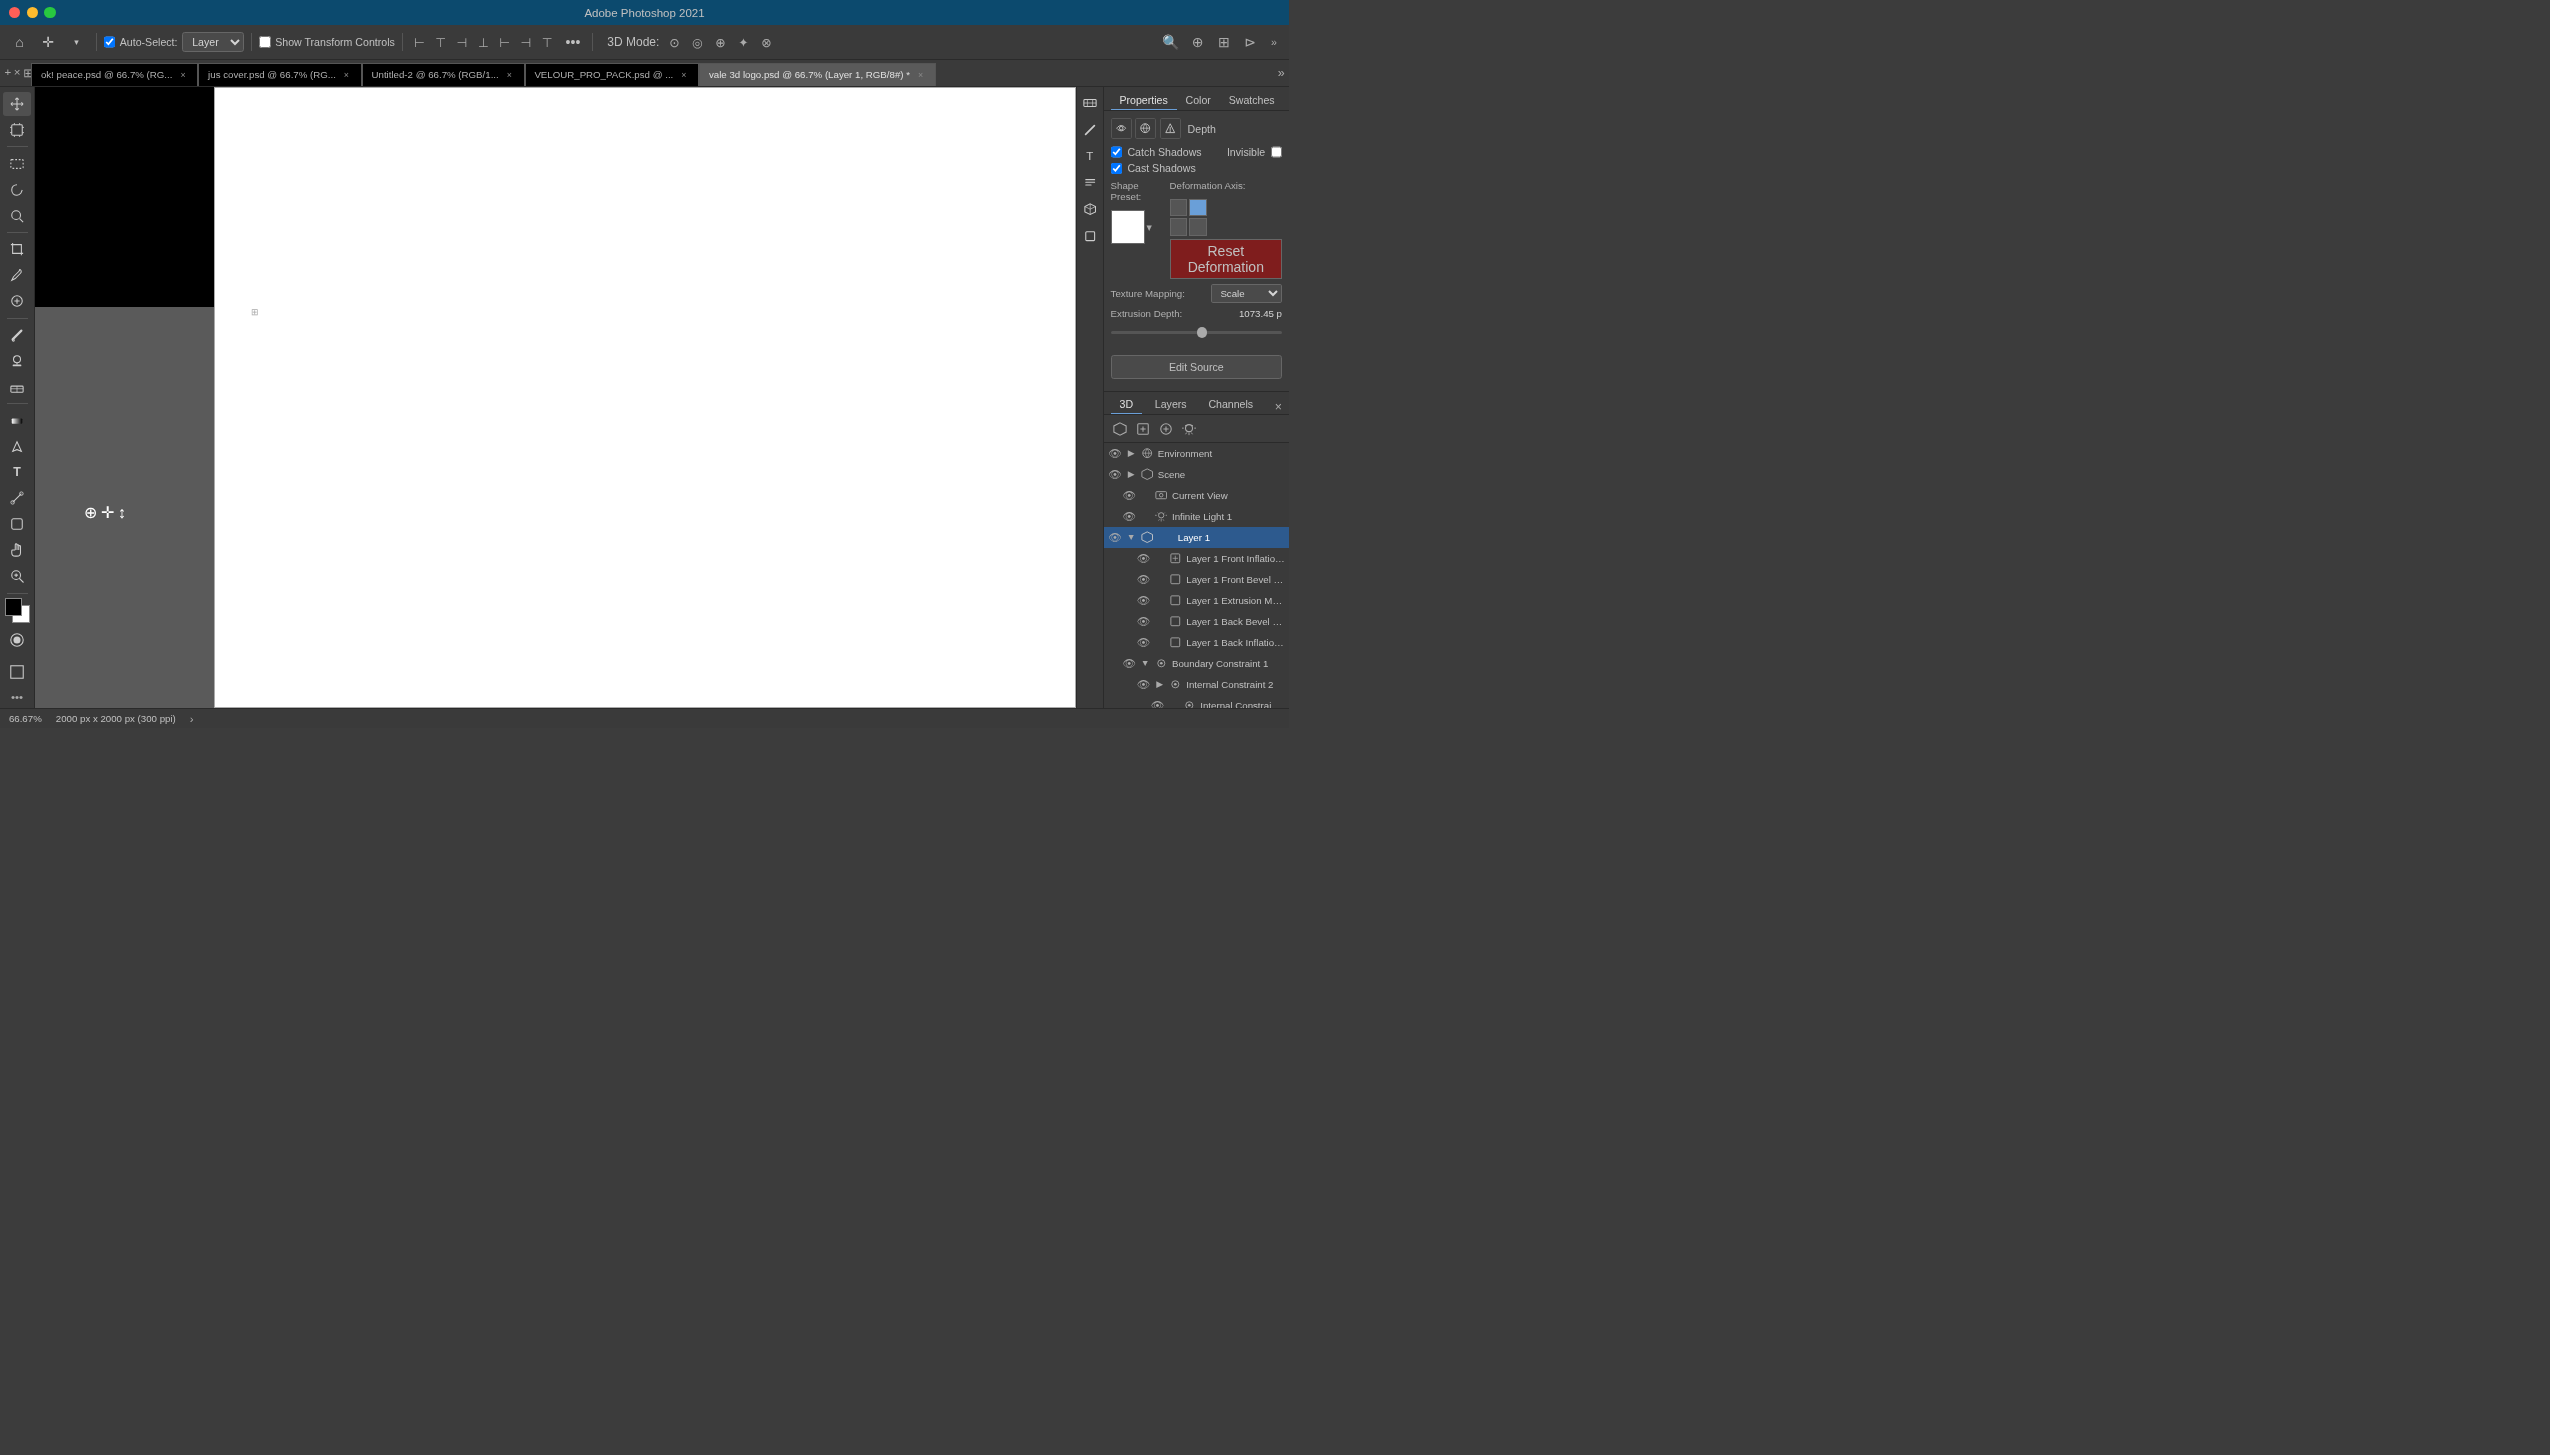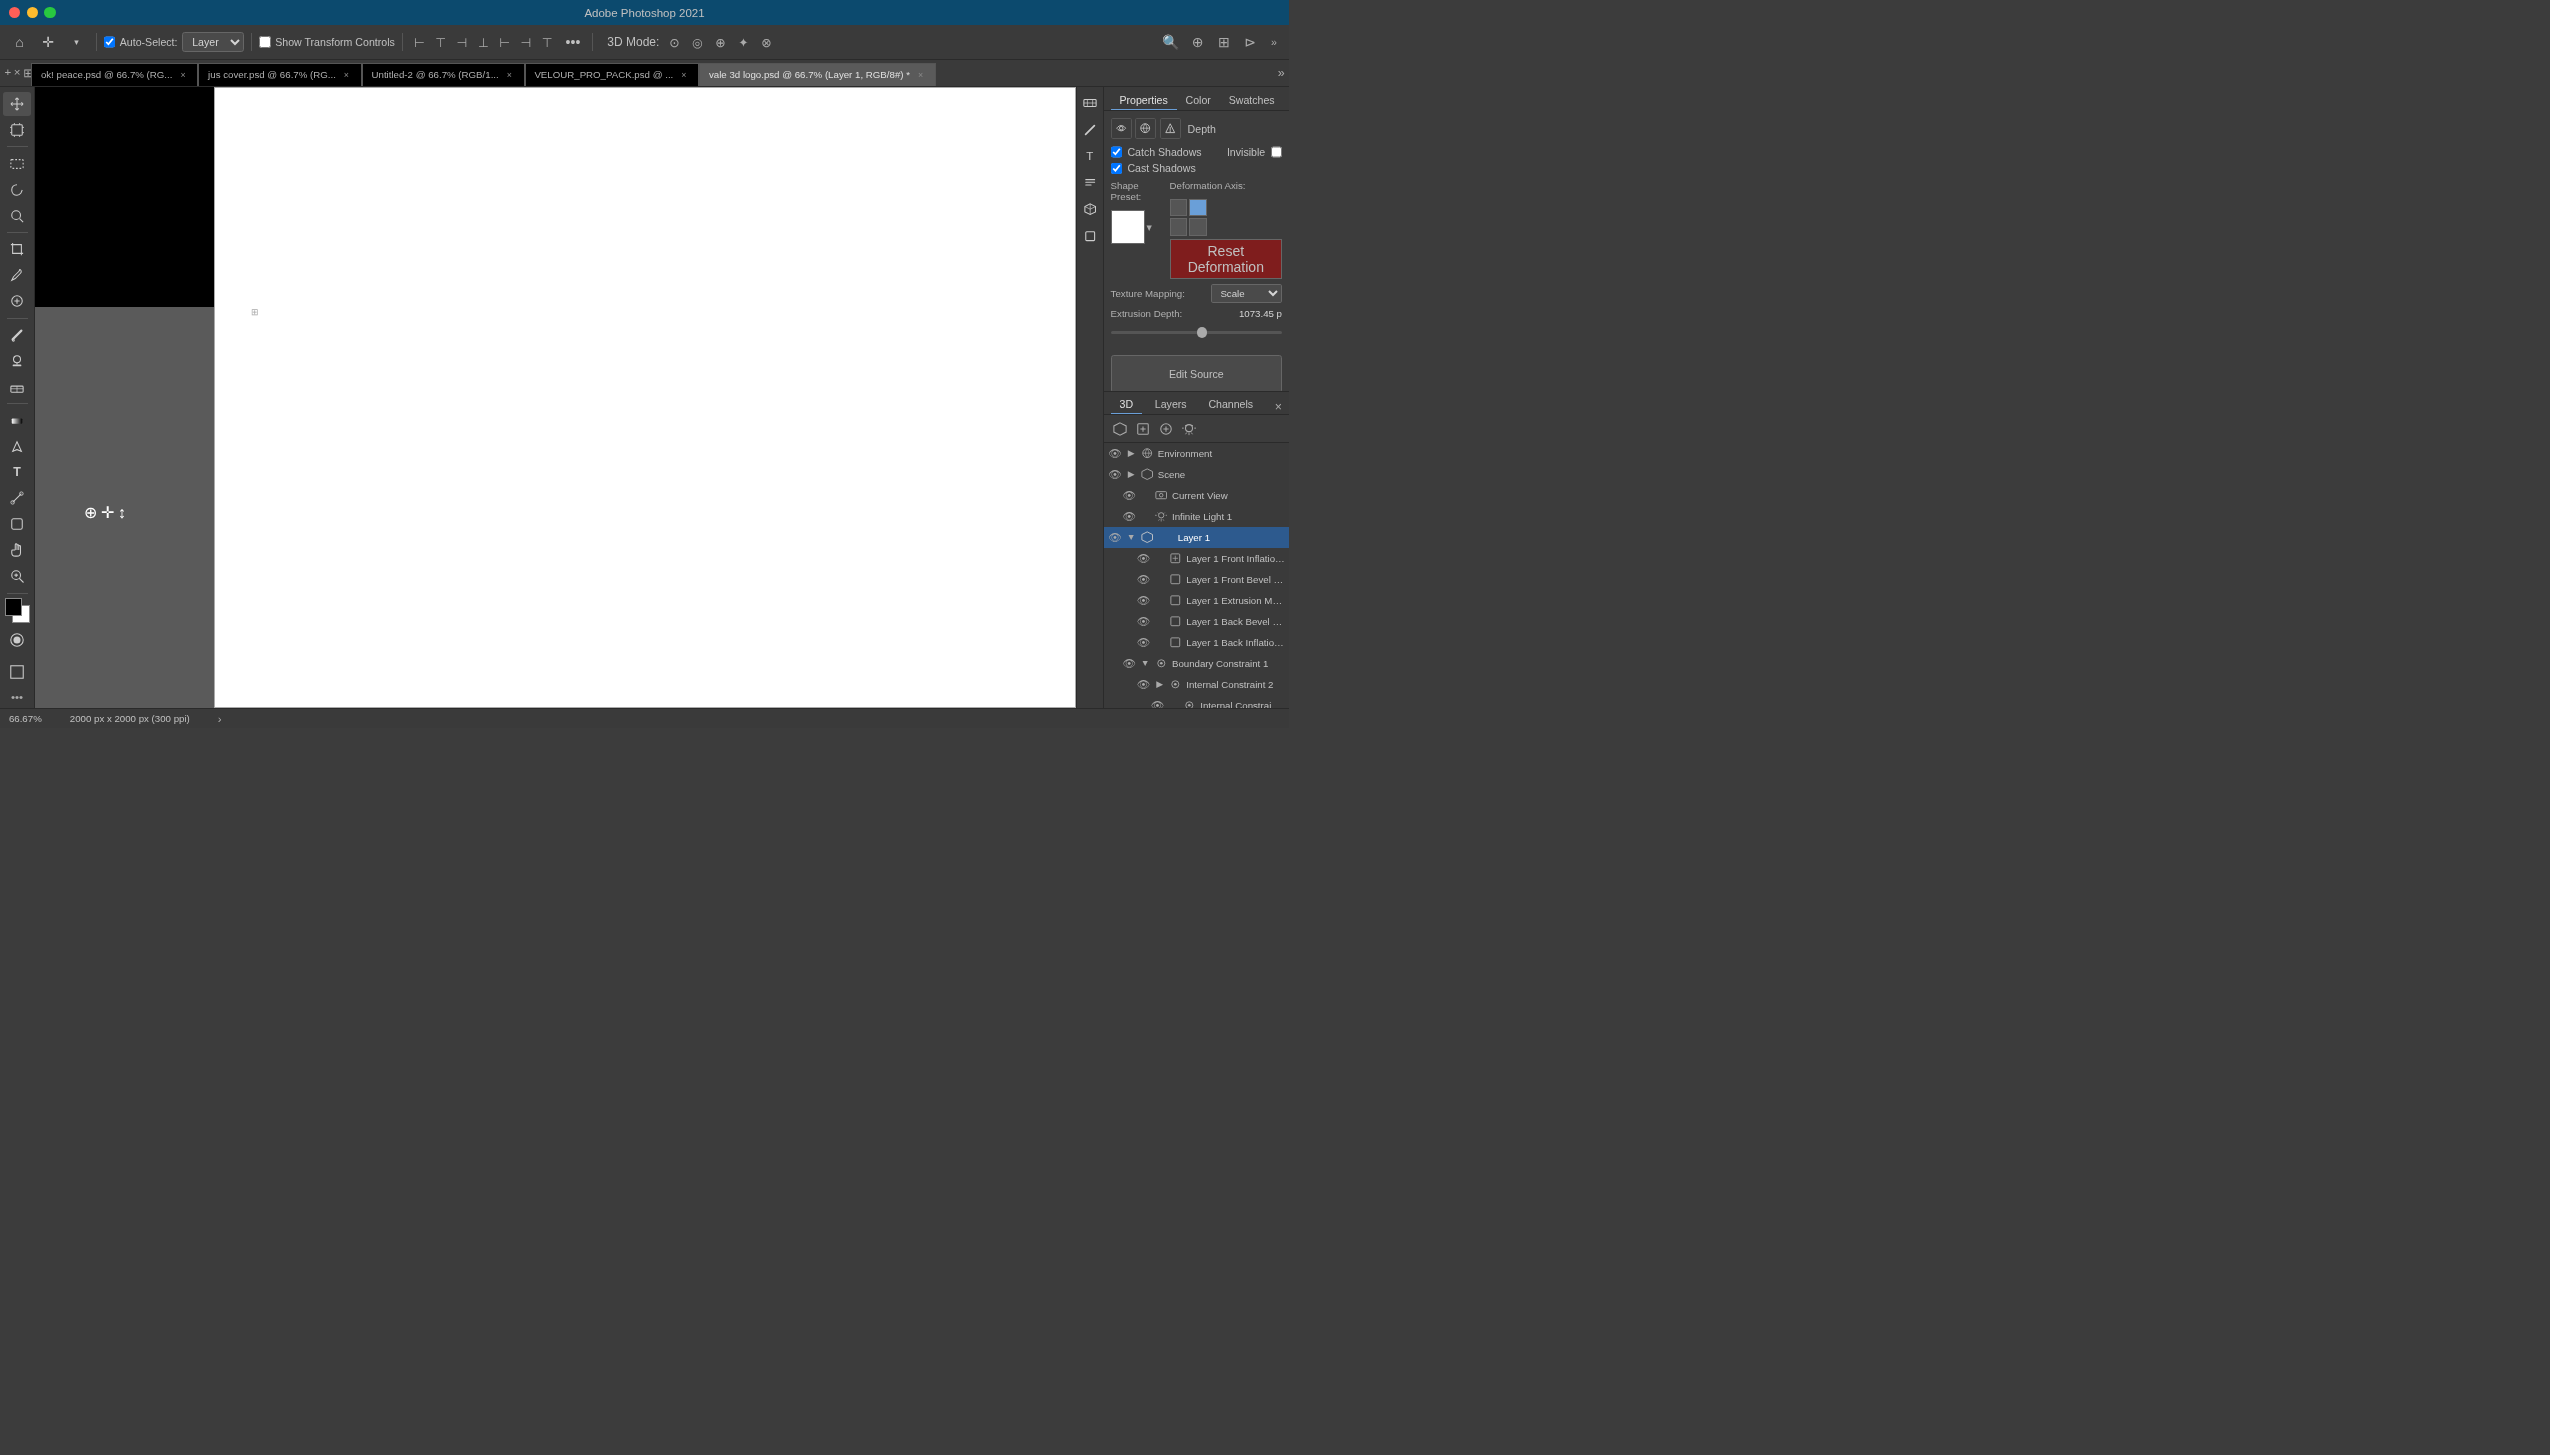--- a/index.html
+++ b/index.html
@@ -476,21 +476,21 @@
       cursor: pointer;
     }
 
     
     .edit-source-btn {
       width: 100%;
       background: #4a4a4a;
       border: 0.9px solid #666;
       color: #c0c0c0;
       font-size: 10.6px;
-      padding: 12px;
+      padding: 5px;
       cursor: pointer;
       border-radius: 2.7px;
       margin: 7px 0;
       text-align: center;
     }
 
     
     .bottom-panel-tabs {
       display: flex;
       align-items: flex-end;
@@ -602,21 +602,21 @@
       height: 10.6px;
     }
 
     
     .status-bar {
       height: 19.5px;
       background: #3a3a3a;
       display: flex;
       align-items: center;
       padding: 0 8.9px;
-      gap: 28px;
+      gap: 14px;
       border-top: 0.9px solid #2a2a2a;
       font-size: 9.7px;
       color: #b0b0b0;
     }
     .status-zoom { color: #c0c0c0; }
     .status-size { color: #c0c0c0; }
     .status-arrow {
       color: #aaa;
       font-size: 11.5px;
       cursor: pointer;

